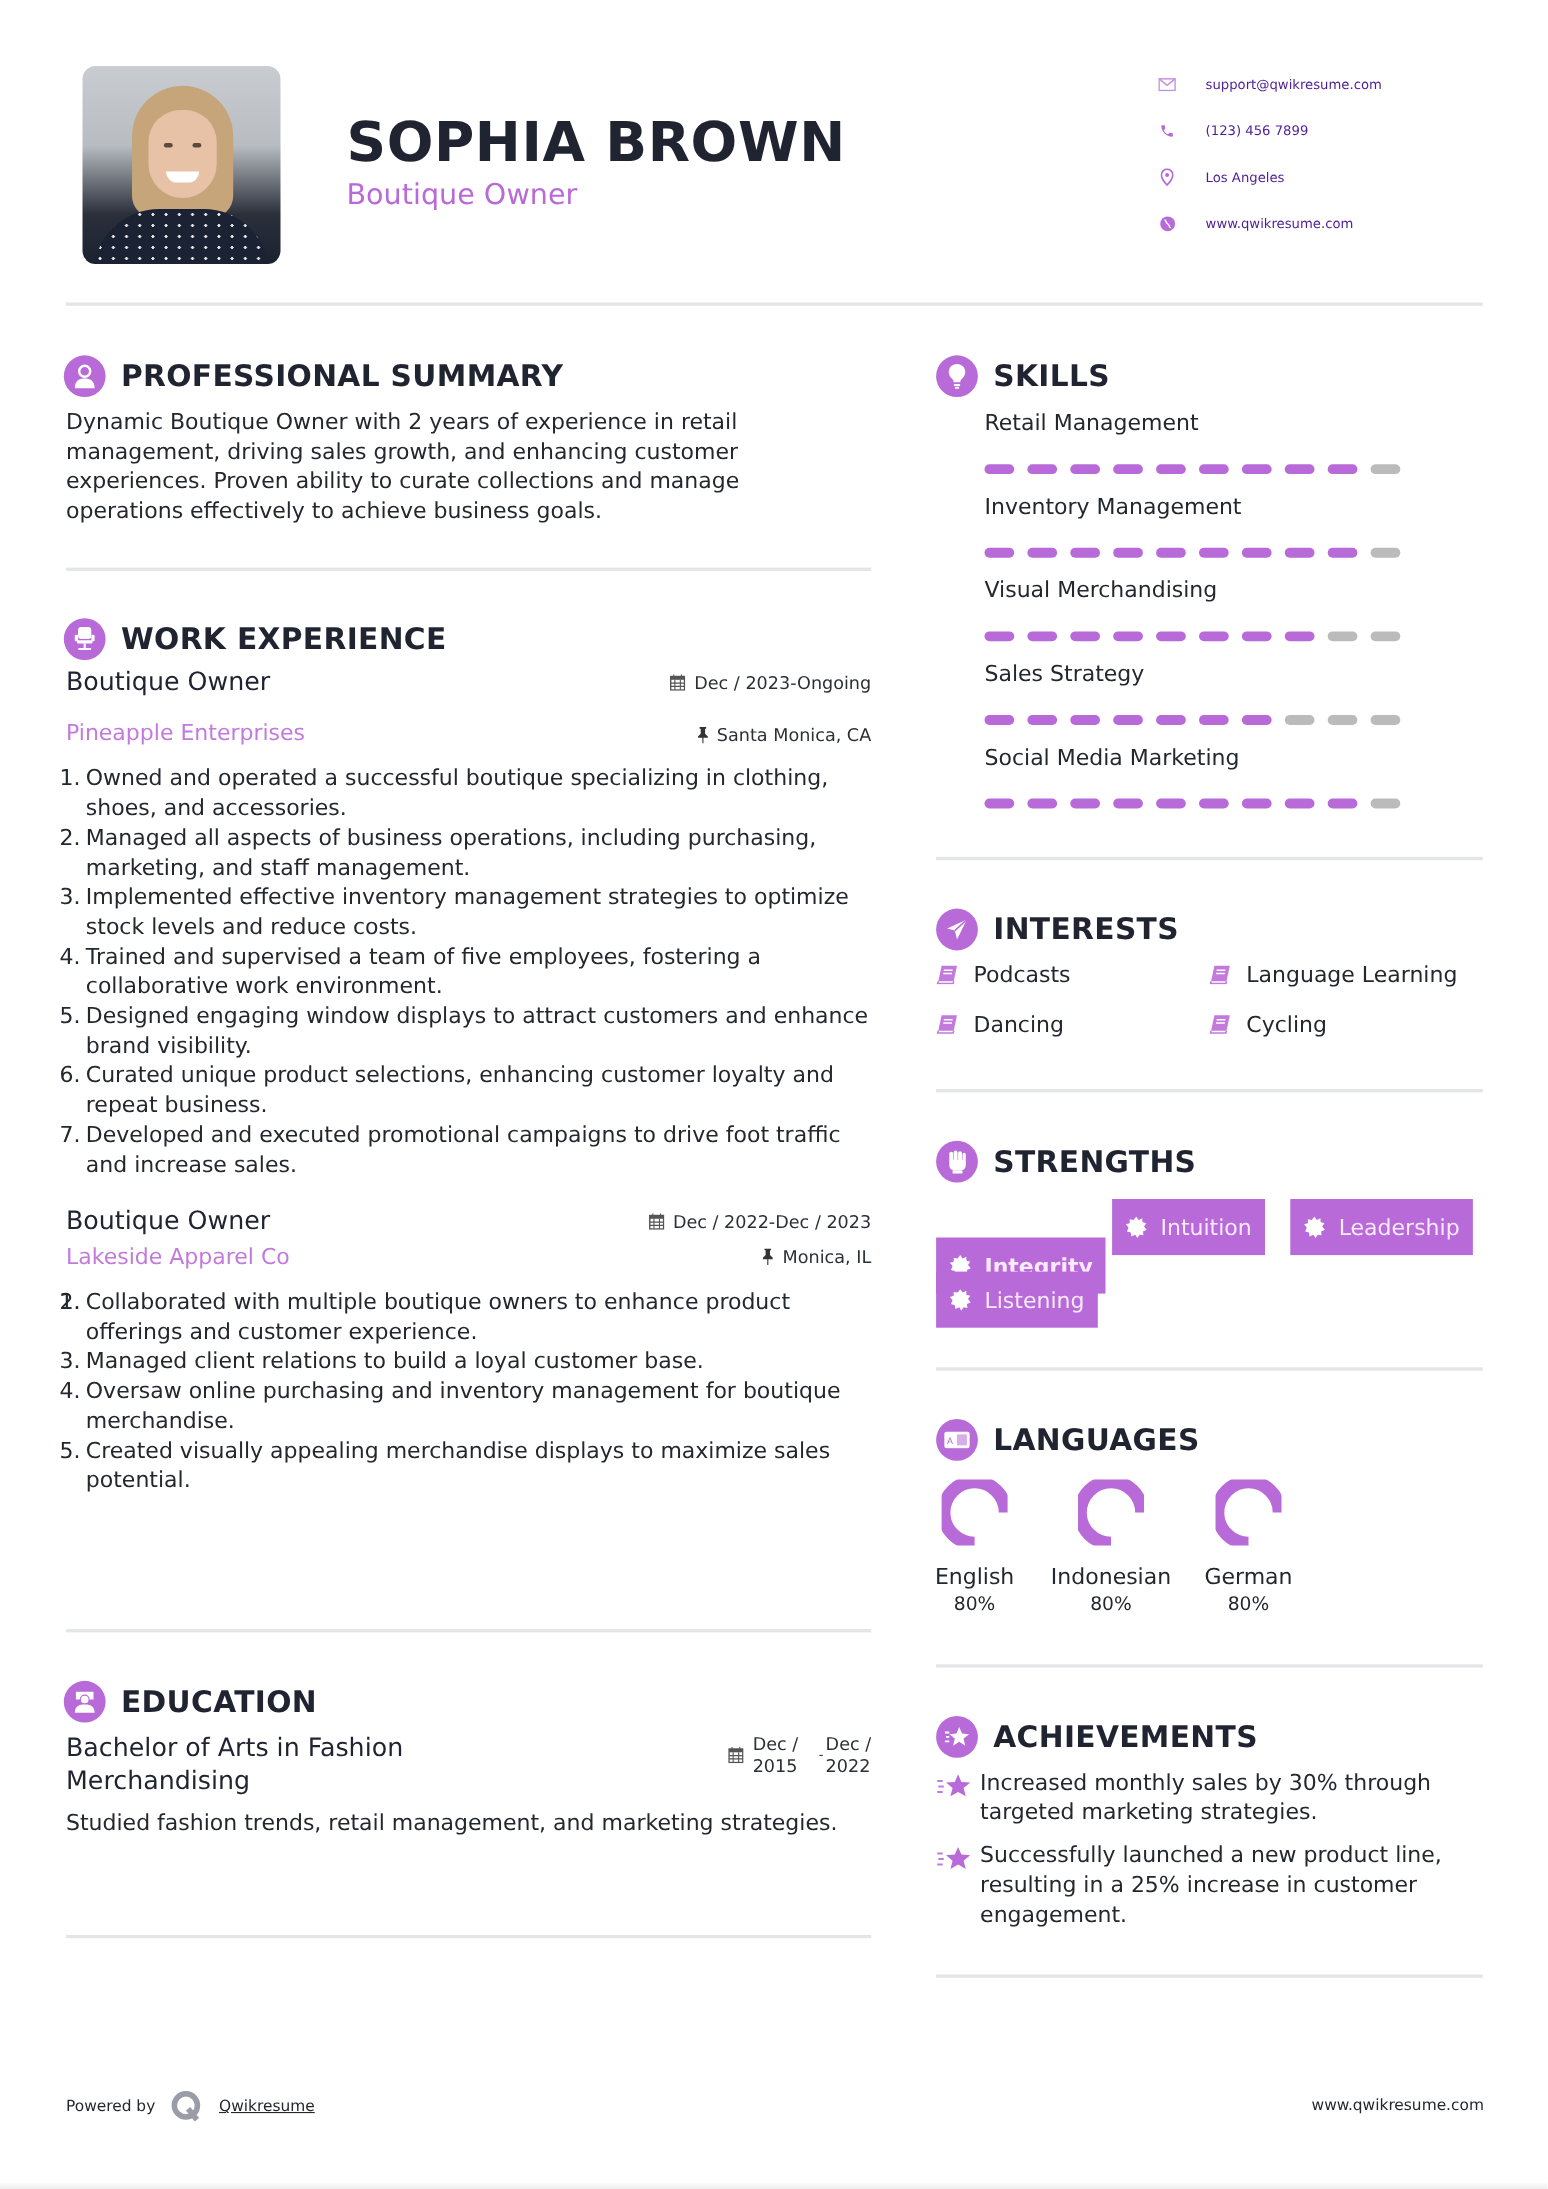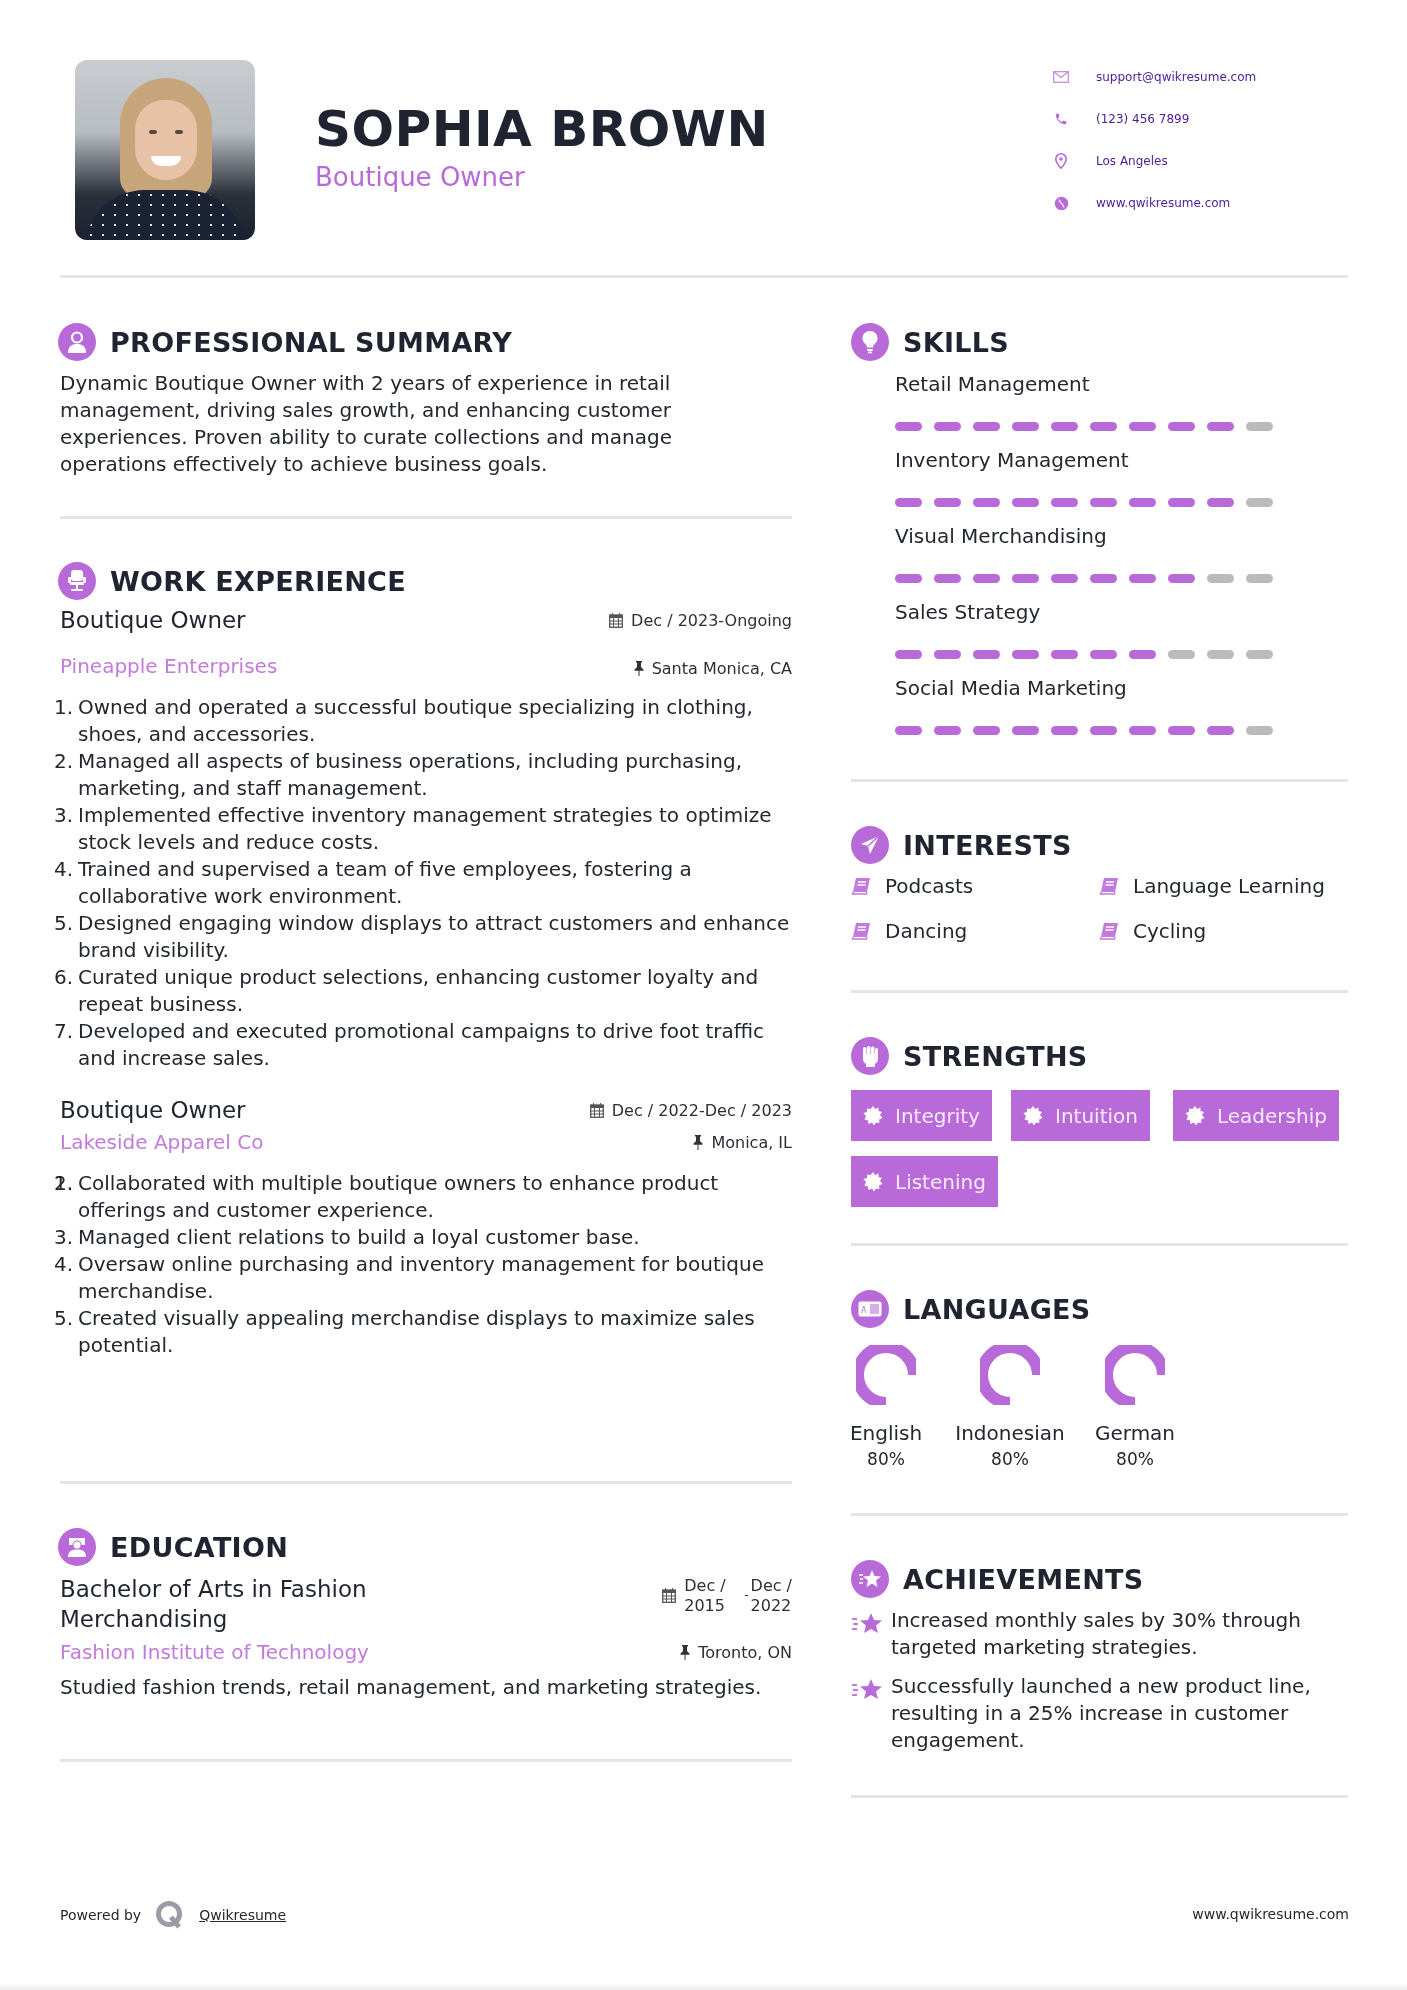--- a/index.html
+++ b/index.html
@@ -281,31 +281,20 @@
         <div>Dec /</div>
         <div>2015</div>
       </span>
       <span style="margin-top:12px; margin-right:2px; font-size:12px;">-</span>
       <span style="line-height:20px;">
         <div>Dec /</div>
         <div>2022</div>
       </span>
     </div>
   </div>
-  <div class="job-row" style="margin-top:6px;">
-    <span class="job-company">Fashion Institute of Technology</span>
-    <span class="meta">
-      <span class="micon">
-        <svg width="10" height="15" viewBox="0 0 10 15">
-            <path d="M2 0h6v1.5H7v4.5l2.5 2.5v1.2h-4v5.3h-1V9.7h-4V8.5L3 6V1.5H2z" fill="#333"></path>
-          </svg>
-      </span>
-      <span>Toronto, ON</span>
-    </span>
-  </div>
   <div class="body-text" style="margin-top:10px;">Studied fashion trends, retail management, and marketing strategies.</div>
 </div>
 
 <div class="hr" style="left:60px; top:1759px; width:732px;"></div>
 
 <div class="sec-head" style="left:851px; top:323px;">
   <span class="sec-icon">
     <svg width="18" height="24" viewBox="0 0 18 24">
         <path d="M9 1 C4.5 1 1.5 4.3 1.5 8.3 C1.5 11 3 12.8 4.5 14.3 C5.5 15.3 6 16.3 6 17.5 L12 17.5 C12 16.3 12.5 15.3 13.5 14.3 C15 12.8 16.5 11 16.5 8.3 C16.5 4.3 13.5 1 9 1 Z" fill="#fff"></path>
         <rect x="6" y="19" width="6" height="2" rx="1" fill="#fff"></rect>
@@ -453,21 +442,21 @@
         <rect x="7" y="1" width="3.5" height="9" rx="1.7" fill="#fff"></rect>
         <rect x="11" y="1.5" width="3.5" height="8.5" rx="1.7" fill="#fff"></rect>
         <rect x="15" y="3" width="3" height="7" rx="1.5" fill="#fff"></rect>
         <path d="M3 9 H18 V14 C18 17 16 19 13 19 H8 C5 19 3 17 3 14 Z" fill="#fff"></path>
         <rect x="6" y="19" width="9" height="3" fill="#fff"></rect>
       </svg>
   </span>
   <span class="sec-title">STRENGTHS</span>
 </div>
 
-<div class="chip" style="left:851px; top:1090px;">
+<div class="chip" style="left:851px; top:1125px;font-weight:bold;">
   <span class="chip-icon">
     <svg width="20" height="20" viewBox="0 0 20 20">
         <polygon points="10,0 12,3 15.5,1.5 15.5,5 19,6 17,9 19.5,12 16,13.5 16.5,17 13,16.5 11,19.5 9,16.5 5.5,18 5,14.5 1.5,13.5 3,10 0.5,7 4,6 4,2.5 7.5,3" fill="#ffffff"></polygon>
       </svg>
   </span>
   <span>Integrity</span>
 </div>
 <div class="chip" style="left:1011px; top:1090px;">
   <span class="chip-icon">
     <svg width="20" height="20" viewBox="0 0 20 20">

